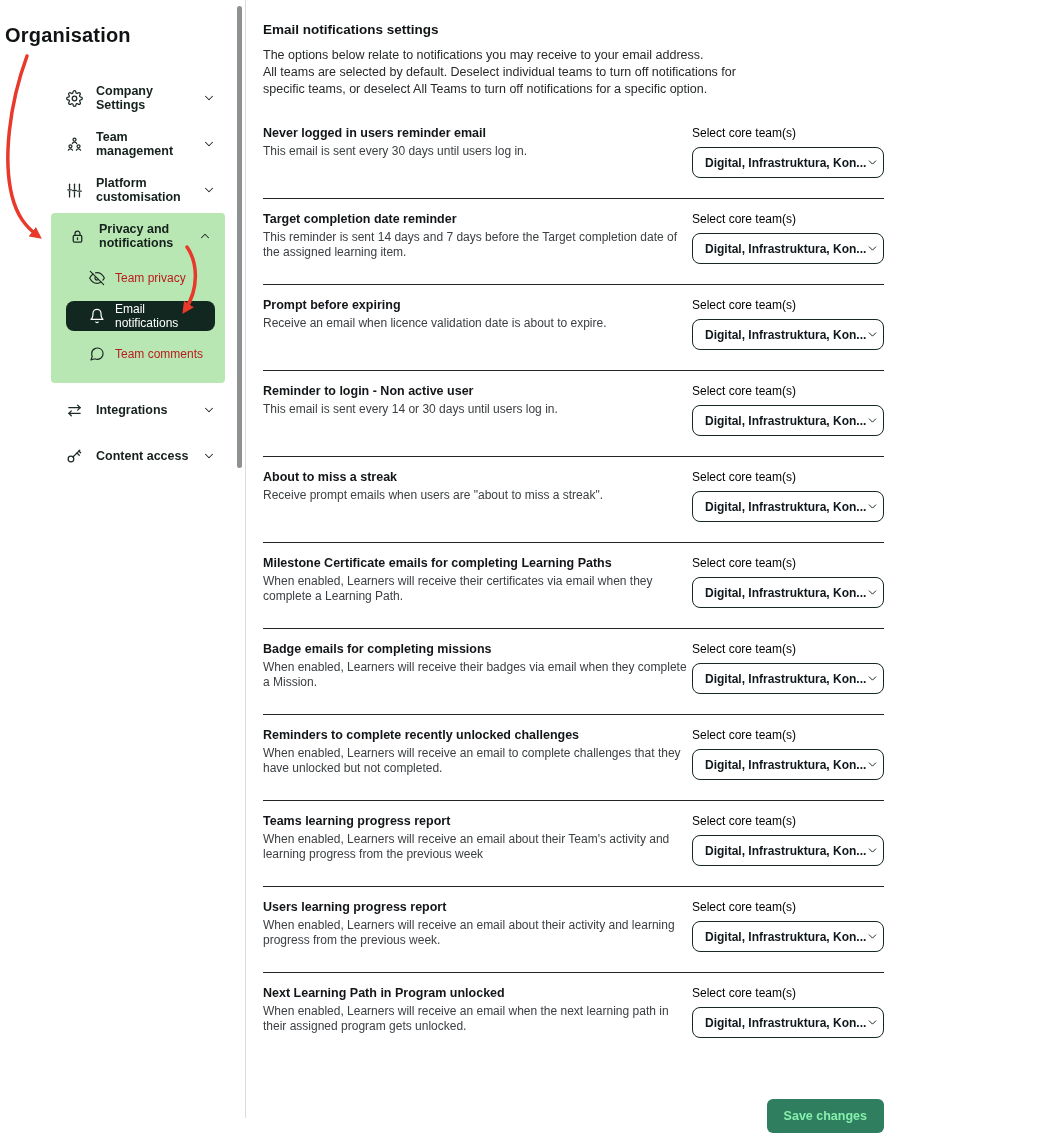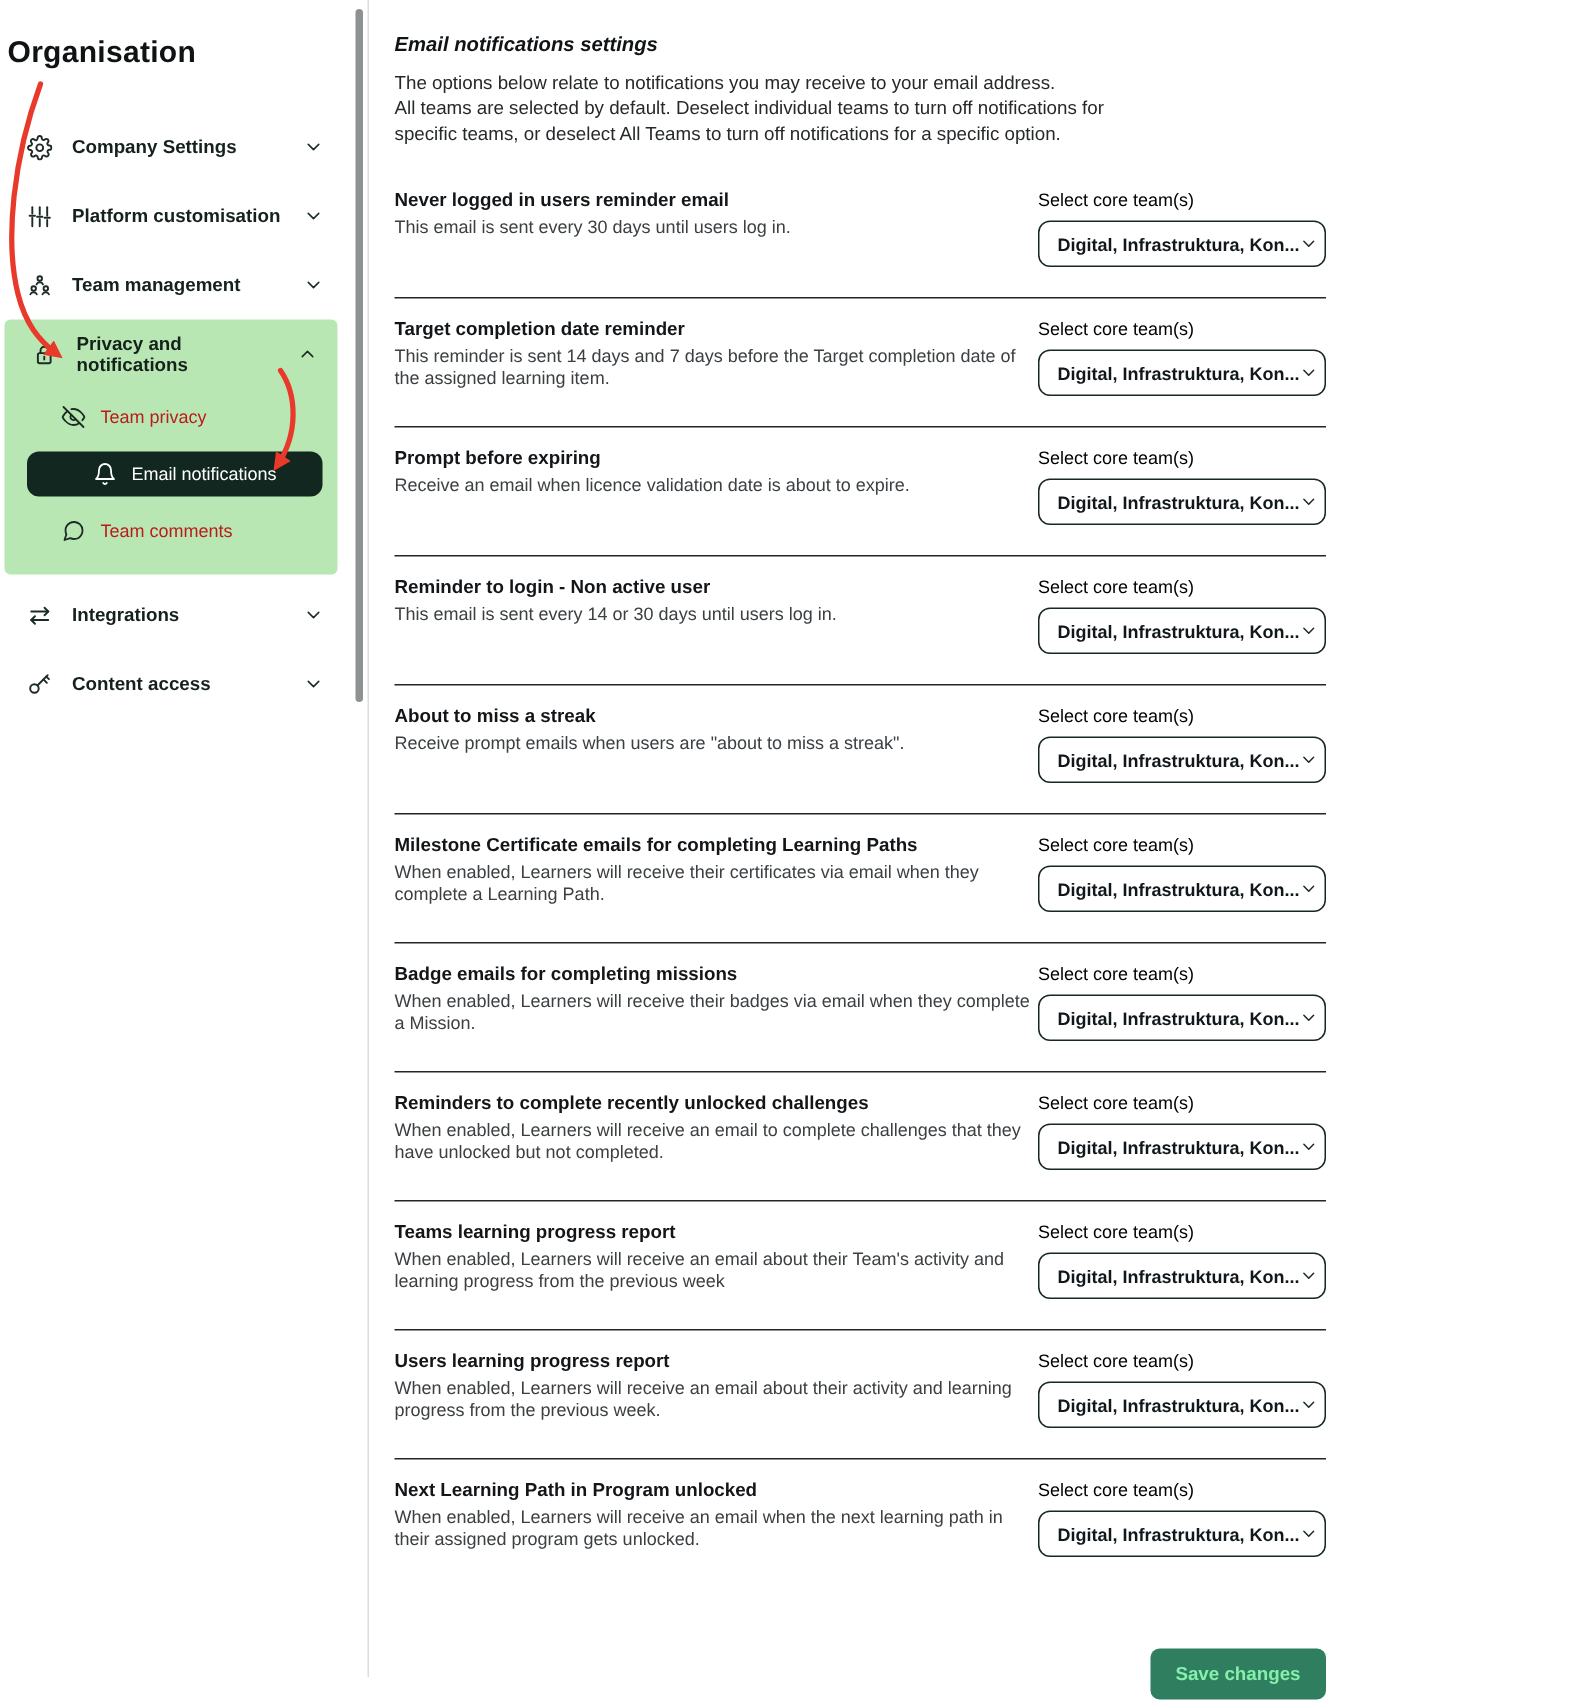--- a/index.html
+++ b/index.html
@@ -4,21 +4,21 @@
 <style>
   * { box-sizing: border-box; margin: 0; padding: 0; }
   html, body { width: 1048px; height: 1136px; background: #fff; overflow: hidden; }
   body { font-family: "Liberation Sans", sans-serif; color: #16181a; }
 
   .app { position: relative; width: 904px; height: 1136px; display: flex; }
 
   
   .sidebar { position: relative; width: 246px; flex: 0 0 246px; height: 100%; }
   .sidebar-heading { font-size: 20px; font-weight: 700; letter-spacing: .2px; color: #101314; margin: 24px 0 0 5px; }
-  .nav { margin-top: 28px; }
+  .nav { margin-top: 28px; padding-left: 48px; }
   .nav-item { display: flex; align-items: center; height: 46px; padding: 0 30px 0 18px; cursor: pointer; }
   .nav-item .icon { width: 17px; height: 17px; flex: 0 0 17px; display: inline-flex; margin-right: 13px; color: #1d2b25; }
   .nav-item .icon svg { width: 17px; height: 17px; }
   .nav-item .label { font-size: 12.5px; font-weight: 700; color: #15211c; flex: 1; }
   .nav-item .chev { width: 14px; height: 14px; display: inline-flex; color: #1d2b25; }
   .nav-item .chev svg { width: 14px; height: 14px; }
 
   .nav-group { background: var(--c-highlight, #b9e7b3); border-radius: 4px; margin: 0 21px 0 3px; padding-bottom: 10px; }
   .nav-group .nav-item { padding-right: 13px; }
   .nav-sub { display: flex; align-items: center; height: 38px; padding: 0 10px 0 38px; cursor: pointer; border-radius: 8px; }
@@ -30,21 +30,21 @@
   .nav-sub.active .icon { color: #fff; }
   .gap-after-group { height: 4px; }
 
   .arrows-overlay { position: absolute; left: 0; top: 0; width: 246px; height: 520px; pointer-events: none; z-index: 5; }
 
   .v-divider { position: absolute; left: 245px; top: 0; width: 1px; height: 1118px; background: #dcdcdc; }
   .scroll-thumb { position: absolute; left: 237px; top: 6px; width: 5px; height: 462px; border-radius: 3px; background: #8d9191; }
 
   
   .main { flex: 1; padding: 20px 20px 0 17px; }
-  .page-title { font-size: 13.5px; font-weight: 700; color: #111416; padding-top: 2px; font-style: italic; }
+  .page-title { font-size: 13.5px; font-weight: 700; color: #111416; padding-top: 2px; }
   .page-desc { margin-top: 10px; font-size: 12.5px; line-height: 17px; color: #26292b; white-space: pre-line; }
 
   .settings-list { margin-top: 22px; }
   .setting-row { display: flex; justify-content: space-between; align-items: flex-start; padding: 13px 0 20px; border-bottom: 1.5px solid #222527; }
   .setting-row:last-child { border-bottom: none; }
   .setting-row:first-child { padding-top: 6px; }
   .s-left { max-width: 560px; }
   .s-title { font-size: 12.5px; font-weight: 700; color: #131619; }
   .s-desc { margin-top: 4px; font-size: 12px; line-height: 15px; color: #3c4043; }
   .s-right { width: 192px; flex: 0 0 192px; }
@@ -75,50 +75,50 @@
           <span class="label">Company Settings</span>
           <span class="chev">
             <svg viewBox="0 0 24 24" fill="none" stroke="currentColor" stroke-width="1.8" stroke-linecap="round" stroke-linejoin="round">
               <polyline points="6,9 12,15 18,9"></polyline>
             </svg>
           </span>
         </div>
         <div class="nav-item">
           <span class="icon">
             <svg viewBox="0 0 24 24" fill="none" stroke="currentColor" stroke-width="1.8" stroke-linecap="round" stroke-linejoin="round">
+              <circle cx="12" cy="5.2" r="2.1"></circle>
+              <path d="M9 10.6a3.2 2.8 0 0 1 6 0"></path>
+              <circle cx="6.3" cy="14.6" r="2.1"></circle>
+              <path d="M3.2 20a3.2 2.8 0 0 1 6 0"></path>
+              <circle cx="17.7" cy="14.6" r="2.1"></circle>
+              <path d="M14.6 20a3.2 2.8 0 0 1 6 0"></path>
+            </svg>
+          </span>
+          <span class="label">Team management</span>
+          <span class="chev">
+            <svg viewBox="0 0 24 24" fill="none" stroke="currentColor" stroke-width="1.8" stroke-linecap="round" stroke-linejoin="round">
+              <polyline points="6,9 12,15 18,9"></polyline>
+            </svg>
+          </span>
+        </div>
+        <div class="nav-item">
+          <span class="icon">
+            <svg viewBox="0 0 24 24" fill="none" stroke="currentColor" stroke-width="1.8" stroke-linecap="round" stroke-linejoin="round">
               <line x1="5" y1="21" x2="5" y2="13"></line>
               <line x1="5" y1="9" x2="5" y2="3"></line>
               <line x1="12" y1="21" x2="12" y2="14"></line>
               <line x1="12" y1="10" x2="12" y2="3"></line>
               <line x1="19" y1="21" x2="19" y2="15"></line>
               <line x1="19" y1="11" x2="19" y2="3"></line>
               <line x1="2.5" y1="11" x2="7.5" y2="11"></line>
               <line x1="9.5" y1="12" x2="14.5" y2="12"></line>
               <line x1="16.5" y1="13" x2="21.5" y2="13"></line>
             </svg>
           </span>
           <span class="label">Platform customisation</span>
-          <span class="chev">
-            <svg viewBox="0 0 24 24" fill="none" stroke="currentColor" stroke-width="1.8" stroke-linecap="round" stroke-linejoin="round">
-              <polyline points="6,9 12,15 18,9"></polyline>
-            </svg>
-          </span>
-        </div>
-        <div class="nav-item">
-          <span class="icon">
-            <svg viewBox="0 0 24 24" fill="none" stroke="currentColor" stroke-width="1.8" stroke-linecap="round" stroke-linejoin="round">
-              <circle cx="12" cy="5.2" r="2.1"></circle>
-              <path d="M9 10.6a3.2 2.8 0 0 1 6 0"></path>
-              <circle cx="6.3" cy="14.6" r="2.1"></circle>
-              <path d="M3.2 20a3.2 2.8 0 0 1 6 0"></path>
-              <circle cx="17.7" cy="14.6" r="2.1"></circle>
-              <path d="M14.6 20a3.2 2.8 0 0 1 6 0"></path>
-            </svg>
-          </span>
-          <span class="label">Team management</span>
           <span class="chev">
             <svg viewBox="0 0 24 24" fill="none" stroke="currentColor" stroke-width="1.8" stroke-linecap="round" stroke-linejoin="round">
               <polyline points="6,9 12,15 18,9"></polyline>
             </svg>
           </span>
         </div>
         <div class="nav-group">
           <div class="nav-item">
             <span class="icon">
               <svg viewBox="0 0 24 24" fill="none" stroke="currentColor" stroke-width="1.8" stroke-linecap="round" stroke-linejoin="round">

